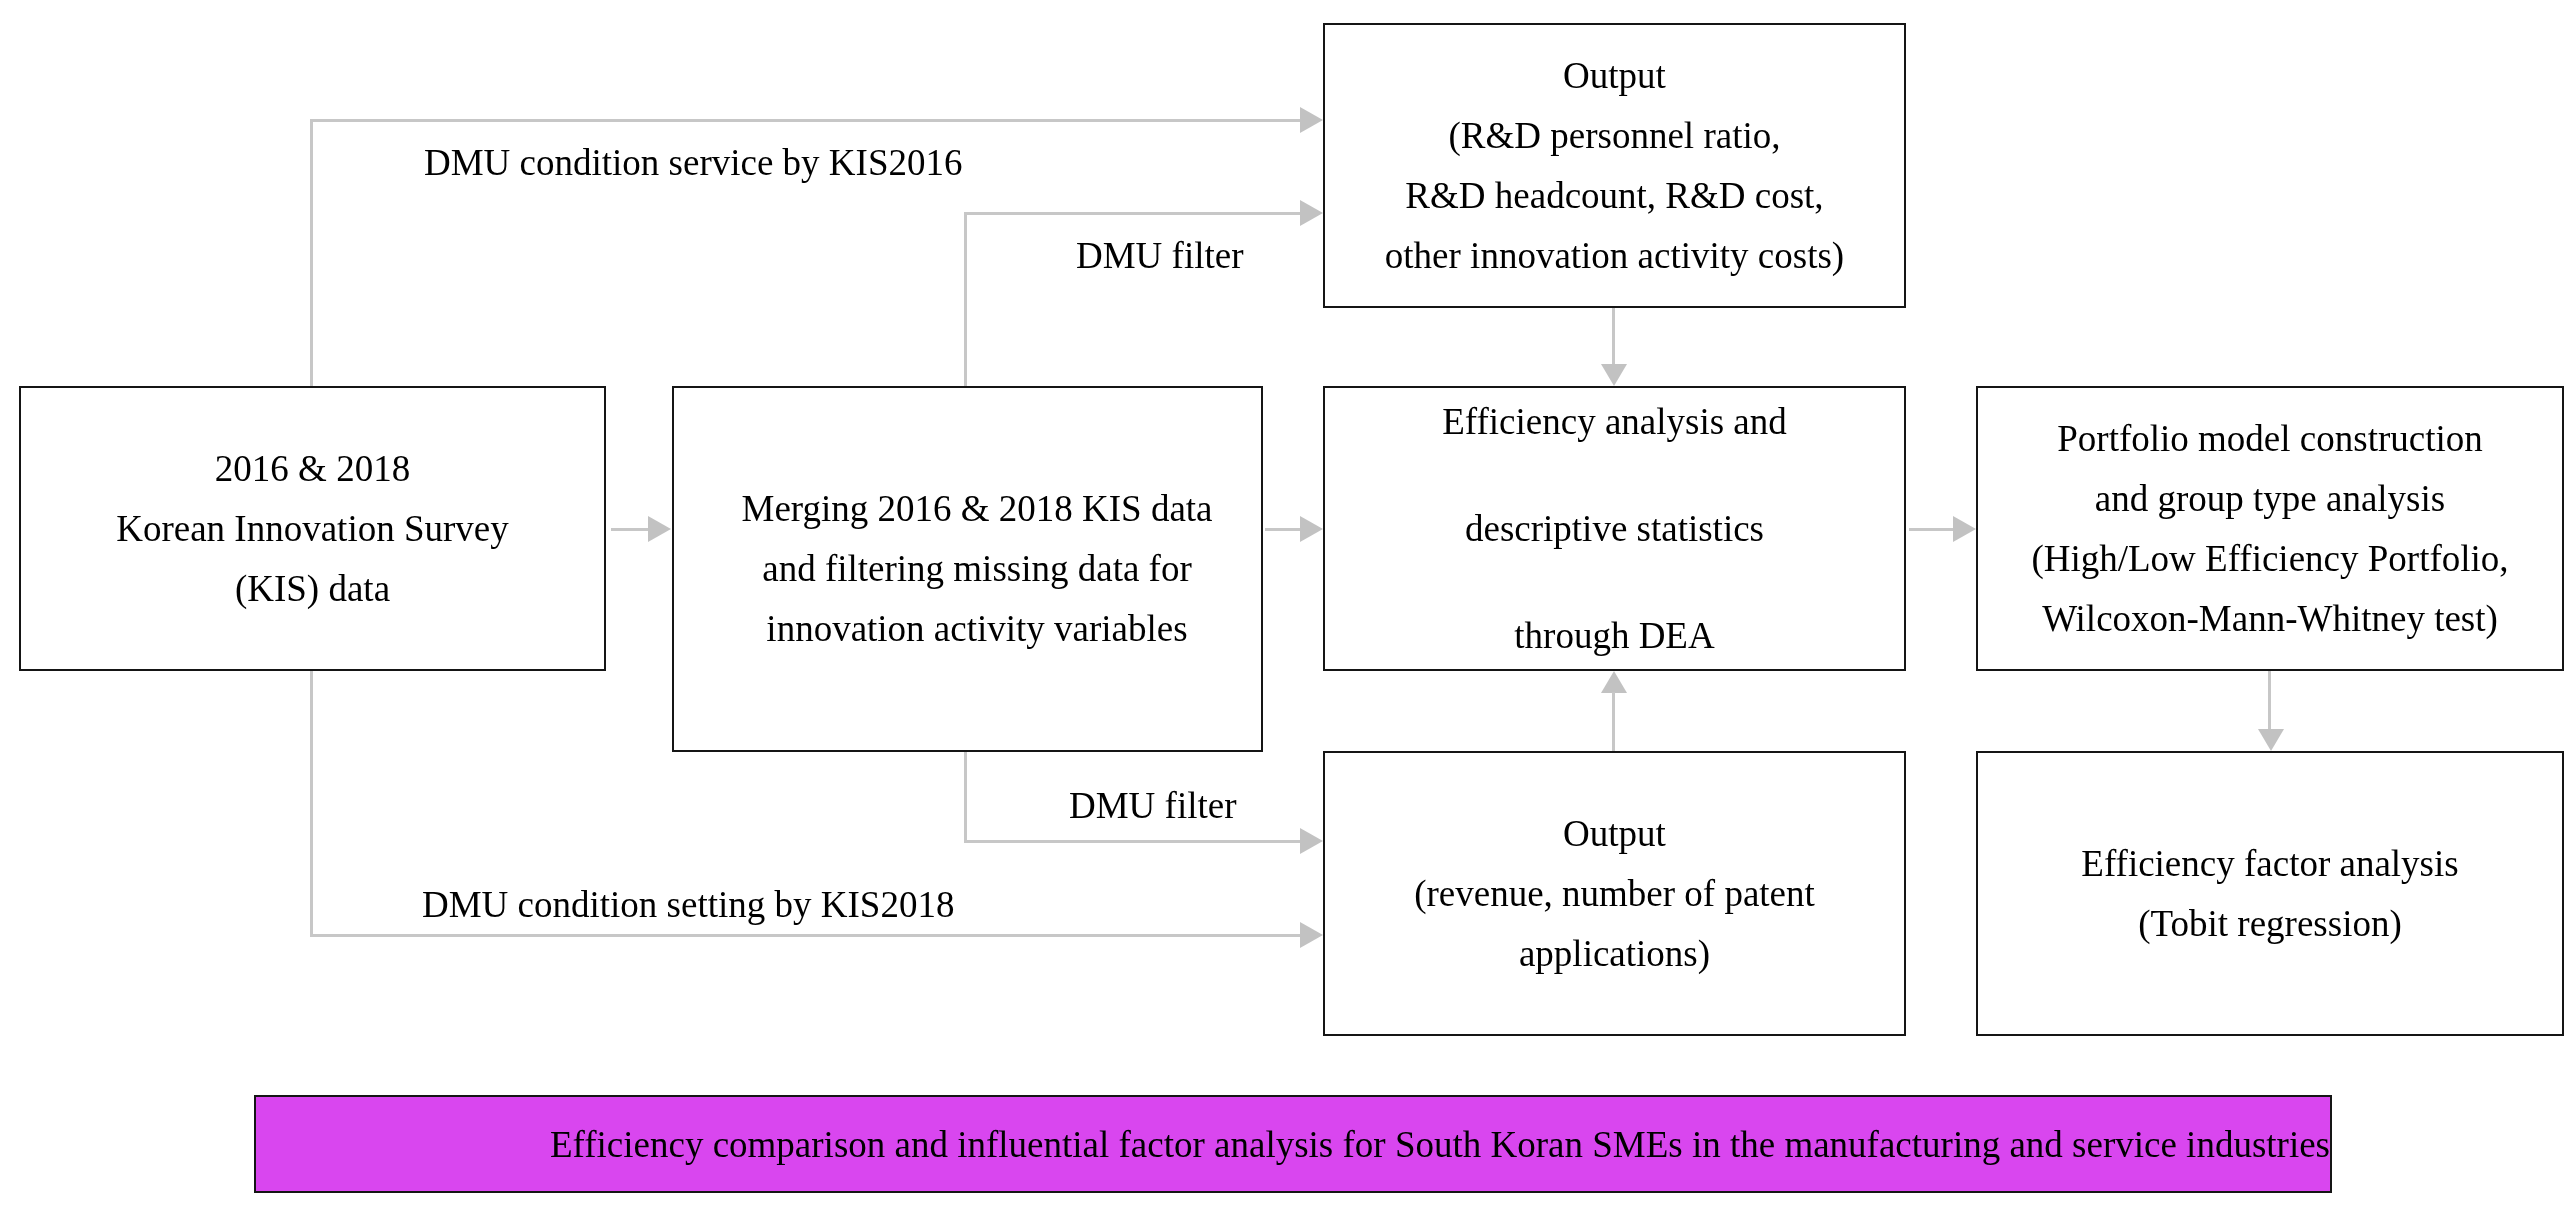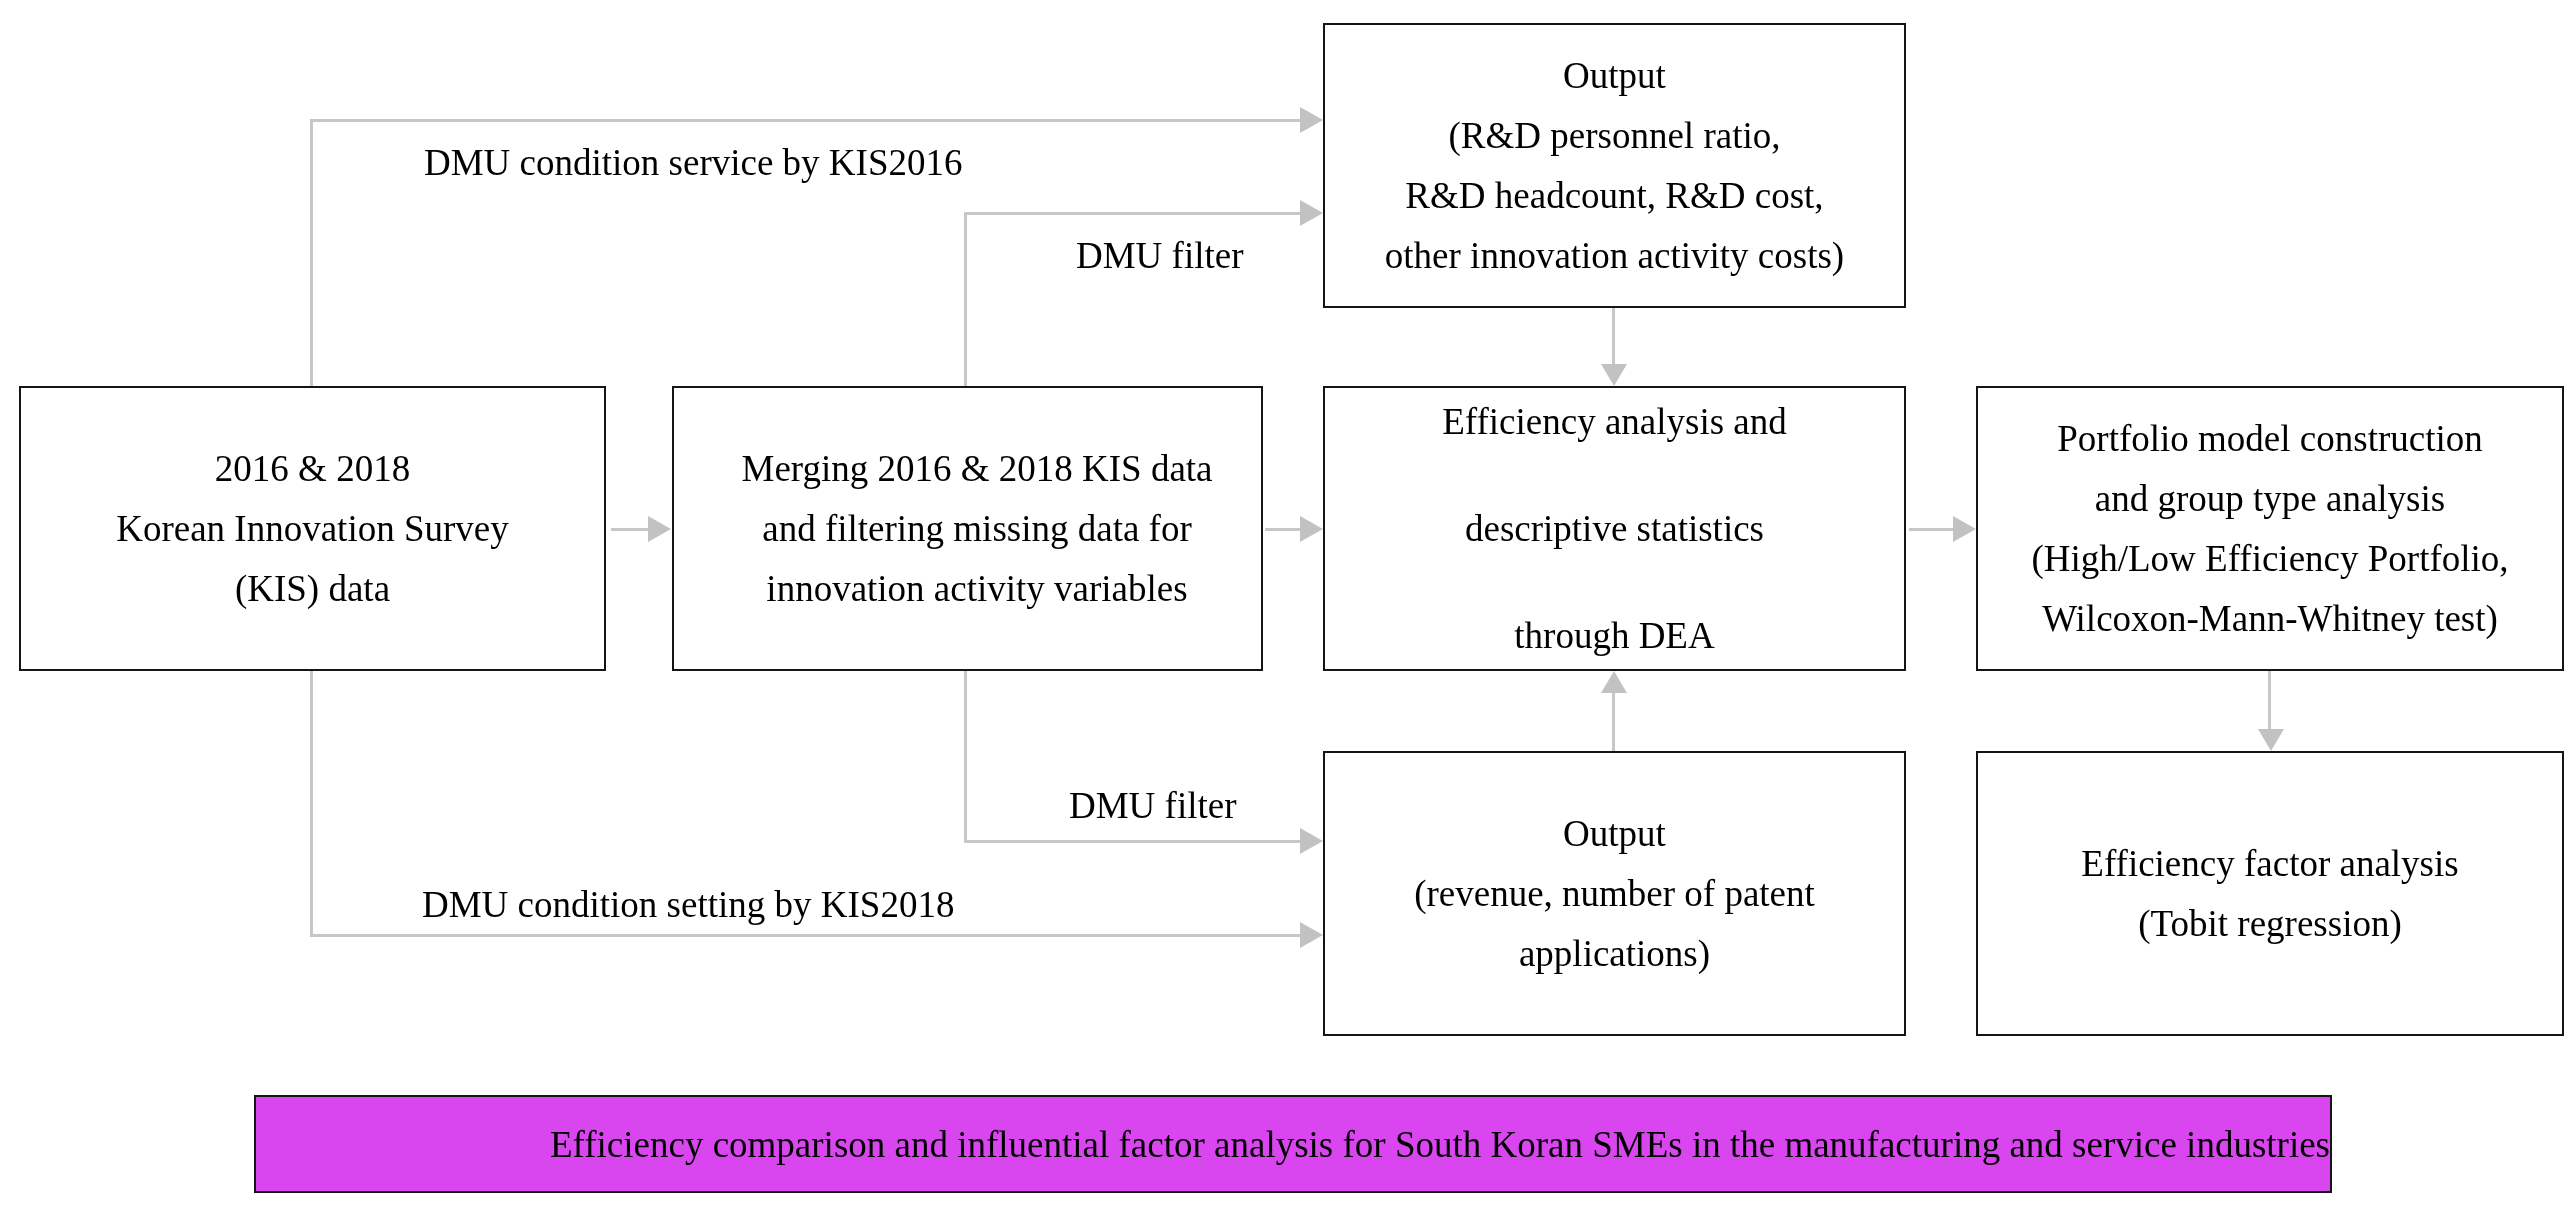--- a/index.html
+++ b/index.html
@@ -127,21 +127,21 @@
   <div class="flabel" style="left:1076px; top:236px;">DMU filter</div>
   <div class="flabel" style="left:1069px; top:786px;">DMU filter</div>
   <div class="flabel" style="left:422px; top:885px;">DMU condition setting by KIS2018</div>
 
   <div class="node" style="left:19px; top:386px; width:587px; height:285px;">
     <div class="tl">2016 &amp; 2018</div>
     <div class="tl">Korean Innovation Survey</div>
     <div class="tl">(KIS) data</div>
   </div>
 
-  <div class="node" style="left:672px; top:386px; width:591px; height:285px;padding-left:19px;">
+  <div class="node" style="left:672px; top:386px; width:591px; height:366px;padding-left:19px;">
     <div class="tl">Merging 2016 &amp; 2018 KIS data</div>
     <div class="tl">and filtering missing data for</div>
     <div class="tl">innovation activity variables</div>
   </div>
 
   <div class="node" style="left:1323px; top:23px; width:583px; height:285px;">
     <div class="tl">Output</div>
     <div class="tl">(R&amp;D personnel ratio,</div>
     <div class="tl">R&amp;D headcount, R&amp;D cost,</div>
     <div class="tl">other innovation activity costs)</div>

